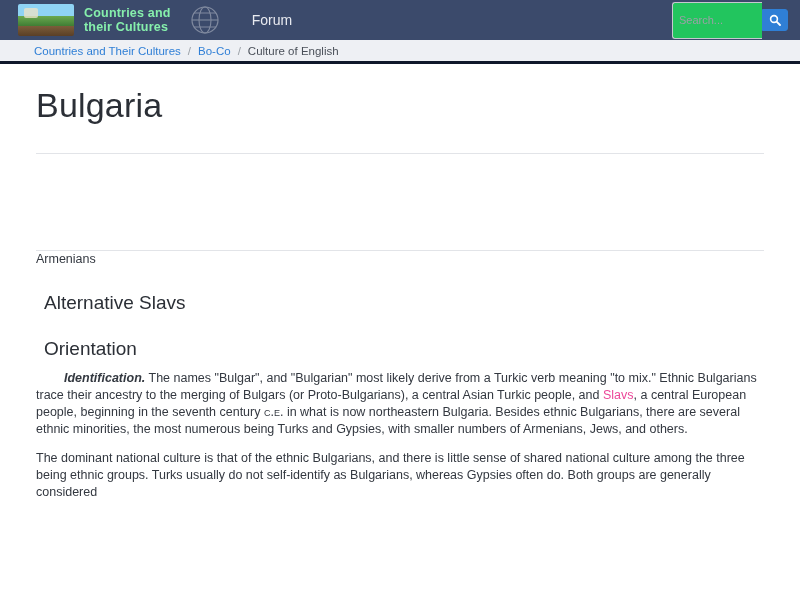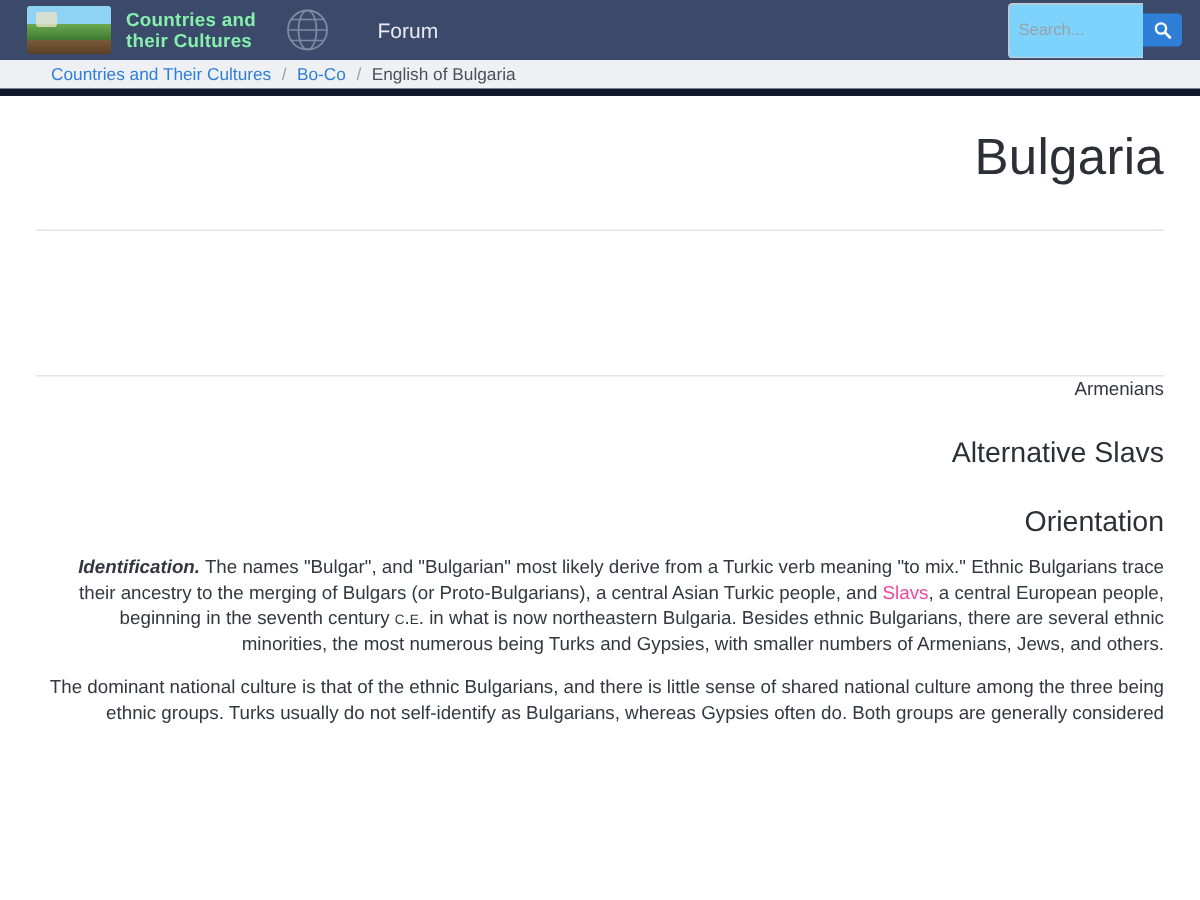--- a/index.html
+++ b/index.html
@@ -74,62 +74,61 @@
   .search-input {
     width: 90px;
     height: 37px;
     border: 1px solid #c6c9d0;
     border-right: none;
     border-radius: 3px 0 0 3px;
     padding: 0 6px;
     font-size: 11px;
     color: #555;
     outline: none;
-    background: #7dd3fc;
+    background: #22c55e;
   }
   .search-input::placeholder { color: #9aa0a6; }
   .search-btn {
     width: 26px;
     height: 22px;
     background: #2f7fd6;
     border: 1px solid #2f7fd6;
     border-radius: 0 3px 3px 0;
     display: flex;
     align-items: center;
     justify-content: center;
     cursor: pointer;
     padding: 0;
   }
   .search-btn svg { display: block; }
 
   
   .breadcrumb-bar {
     height: 24px;
     background: #eef0f4;
-    border-bottom: 5px solid #0f172a;
+    border-bottom: 3px solid #0f172a;
     display: flex;
     align-items: center;
     padding: 0 0 0 34px;
     font-size: 11.5px;
     color: #555b66;
   }
   .breadcrumb-bar a {
     color: #2f7fd6;
     text-decoration: none;
   }
   .breadcrumb-sep {
     color: #9aa0a6;
     margin: 0 7px;
   }
   .breadcrumb-current { color: #4a5059; }
 
   
   .page {
-    padding: 0 24px;
-    text-align: right;
+    padding: 0 36px;
   }
   .page-title {
     font-size: 34px;
     font-weight: normal;
     color: #2b2f36;
     margin: 22px 0 0 0;
     padding-bottom: 0;
     letter-spacing: .2px;
   }
   .rule {
@@ -199,21 +198,21 @@
       </span>
     </button>
   </div>
 </div>
 
 <div class="breadcrumb-bar">
   <a href="#">Countries and Their Cultures</a>
   <span class="breadcrumb-sep">/</span>
   <a href="#">Bo-Co</a>
   <span class="breadcrumb-sep">/</span>
-  <span class="breadcrumb-current">English of Bulgaria</span>
+  <span class="breadcrumb-current">Culture of English</span>
 </div>
 
 <div class="page">
   <h1 class="page-title">Bulgaria</h1>
 
   <hr class="rule">
   <div class="ad-slot"></div>
   <hr class="rule-2">
 
   <p class="body">Armenians</p>

